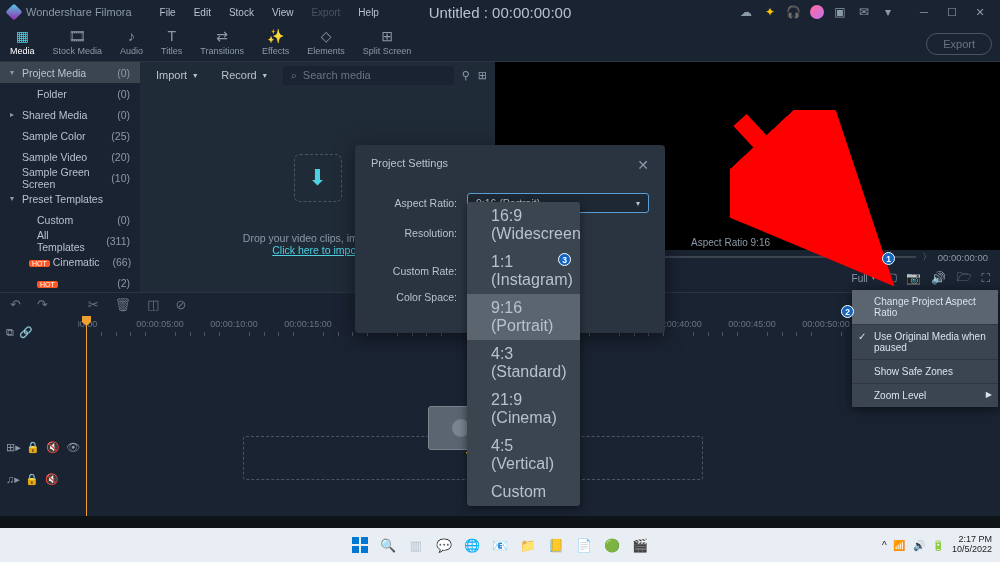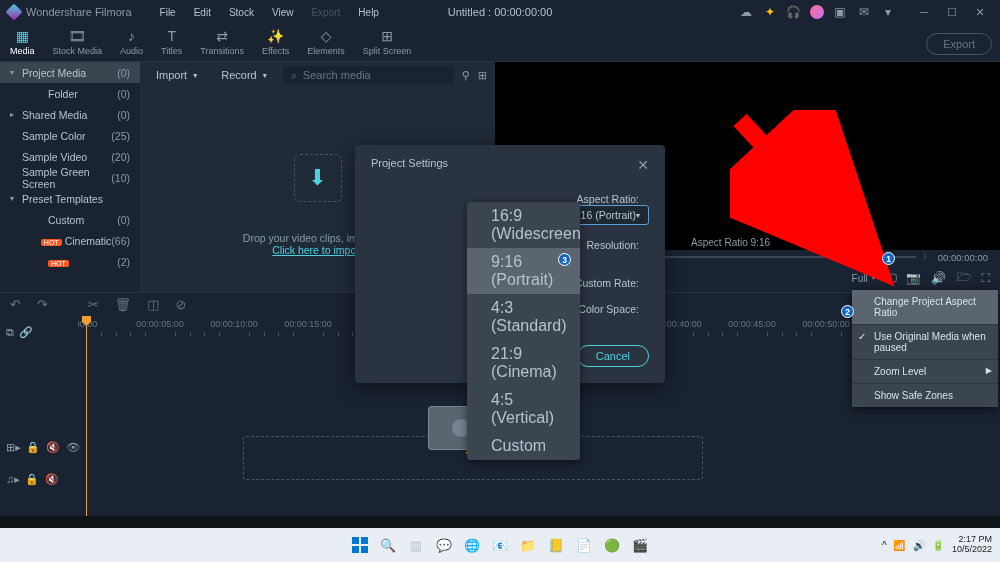--- a/index.html
+++ b/index.html
@@ -5,21 +5,21 @@
 * { margin: 0; padding: 0; box-sizing: border-box; font-family: "Segoe UI", Arial, sans-serif; }
 body { width: 1000px; height: 562px; background: #0f1419; color: #b8c2cc; overflow: hidden; position: relative; font-size: 11px; }
 
 
 .titlebar { height: 24px; background: #1a2332; display: flex; align-items: center; padding: 0 8px; position: relative; }
 .titlebar-logo { display: flex; align-items: center; gap: 6px; color: #8a9aa8; font-size: 11px; }
 .logo-diamond { width: 12px; height: 12px; background: linear-gradient(135deg, #4dd0e1, #9c27b0); border-radius: 2px; transform: rotate(45deg); }
 .menus { display: flex; gap: 2px; margin-left: 20px; }
 .menu-item { padding: 2px 8px; color: #b8c2cc; font-size: 10px; cursor: pointer; }
 .menu-item.disabled { color: #4a5560; }
-.titlebar-center { position: absolute; left: 50%; transform: translateX(-50%); color: #b8c2cc; font-size: 11px; }
+.titlebar-center { position: absolute; left: 50%; transform: translateX(-50%); color: #b8c2cc; font-size: 15px; }
 .titlebar-right { margin-left: auto; display: flex; gap: 8px; align-items: center; }
 .tb-icon { width: 16px; height: 16px; display: flex; align-items: center; justify-content: center; color: #8a9aa8; font-size: 12px; }
 .avatar { width: 14px; height: 14px; border-radius: 50%; background: linear-gradient(135deg, #ff6b9d, #c471ed); }
 .win-controls { display: flex; gap: 4px; margin-left: 8px; }
 .win-btn { width: 24px; height: 20px; display: flex; align-items: center; justify-content: center; color: #8a9aa8; }
 .bulb { color: #ffc107; }
 
 
 .toolbar { height: 38px; background: #1a2332; display: flex; align-items: flex-start; padding: 2px 8px 0; gap: 14px; border-bottom: 1px solid #2a3440; }
 .tool-tab { display: flex; flex-direction: column; align-items: center; gap: 2px; color: #8a9aa8; font-size: 9px; padding: 2px 2px; cursor: pointer; }
@@ -31,21 +31,21 @@
 
 .main { display: flex; height: 230px; }
 
 
 .sidebar { width: 140px; background: #1a2332; overflow-y: auto; }
 .sidebar-item { display: flex; align-items: center; padding: 4px 10px; font-size: 10.5px; color: #b8c2cc; justify-content: space-between; height: 21px; }
 .sidebar-item.active { background: #3a4550; }
 .sidebar-item .chev { width: 8px; color: #8a9aa8; font-size: 8px; margin-right: 4px; }
 .sidebar-item .label { flex: 1; }
 .sidebar-item .count { color: #8a9aa8; }
-.sidebar-item.indent { padding-left: 36px; }
+.sidebar-item.indent { padding-left: 12px; gap: 13px; }
 .hot-tag { background: #ff5722; color: #fff; font-size: 7px; padding: 0 3px; border-radius: 2px; margin-right: 3px; }
 
 
 .content { flex: 0 0 355px; background: #202b38; display: flex; flex-direction: column; position: relative; }
 .content-bar { height: 26px; display: flex; align-items: center; gap: 8px; padding: 0 8px; }
 .dropdown-btn { display: flex; align-items: center; gap: 6px; color: #b8c2cc; font-size: 11px; padding: 3px 8px; }
 .search-box { flex: 1; display: flex; align-items: center; gap: 6px; background: #1a2332; border-radius: 3px; padding: 3px 8px; color: #6a7580; }
 .content-icons { display: flex; gap: 8px; color: #8a9aa8; }
 .content-body { flex: 1; display: flex; flex-direction: column; align-items: center; justify-content: center; color: #8a9aa8; font-size: 10.5px; padding-top: 30px; }
 .import-icon { width: 48px; height: 48px; border: 1.5px dashed #4a5560; border-radius: 6px; display: flex; align-items: center; justify-content: center; margin-bottom: 30px; }
@@ -78,21 +78,21 @@
 .dropzone { position: absolute; top: 100px; left: 165px; width: 460px; height: 44px; border: 1px dashed #4a5560; border-radius: 3px; }
 .droptext { position: absolute; top: 150px; left: 0; right: 0; text-align: center; color: #8a9aa8; font-size: 10.5px; }
 .dragged-clip { position: absolute; top: 70px; left: 350px; width: 65px; height: 44px; background: #5a6570; border-radius: 3px; display: flex; align-items: center; justify-content: center; border: 1px solid #7a8590; }
 .dragged-clip::after { content: ''; width: 18px; height: 18px; border-radius: 50%; background: #788590; }
 .cursor-drag { position: absolute; top: 108px; left: 386px; font-size: 13px; color: #fff; z-index: 10; }
 
 
 .modal { position: absolute; left: 355px; top: 145px; width: 310px; background: #2a3440; border-radius: 4px; box-shadow: 0 4px 20px rgba(0,0,0,0.5); padding: 12px 16px 16px; z-index: 50; }
 .modal-title { font-size: 11px; color: #b8c2cc; margin-bottom: 20px; display: flex; justify-content: space-between; }
 .modal-close { color: #8a9aa8; cursor: pointer; font-size: 14px; }
-.modal-row { display: flex; align-items: flex-end; margin-bottom: 14px; font-size: 10.5px; flex-direction: column; }
+.modal-row { display: flex; align-items: center; margin-bottom: 14px; font-size: 10.5px; }
 .modal-label { width: 96px; text-align: right; color: #b8c2cc; padding-right: 10px; }
 .modal-select { flex: 1; background: #1e2833; border: 1px solid #4a5560; border-radius: 3px; padding: 3px 8px; color: #b8c2cc; display: flex; justify-content: space-between; align-items: center; height: 20px; }
 .modal-select.hl { border-color: #5a9fd4; }
 .ar-extra { position: absolute; right: -105px; top: 92px; font-size: 10px; color: #8a9aa8; }
 .modal-footer { display: flex; justify-content: flex-end; gap: 10px; margin-top: 30px; }
 .btn-cancel { border: 1px solid #4dd0e1; border-radius: 12px; padding: 4px 18px; color: #4dd0e1; font-size: 11px; background: transparent; }
 
 
 .dd-list { position: absolute; left: 467px; top: 202px; width: 113px; background: #3a4550; border-radius: 3px; box-shadow: 0 2px 10px rgba(0,0,0,0.5); z-index: 60; overflow: hidden; }
 .dd-item { padding: 5px 24px; font-size: 16px; color: #b8c2cc; position: relative; }
@@ -218,20 +218,25 @@
         <span class="count">(10)</span>
       </div>
       <div class="sidebar-item">
         <span class="chev">▾</span>
         <span class="label">Preset Templates</span>
       </div>
       <div class="sidebar-item indent">
         <span class="chev"></span>
         <span class="label">Custom</span>
         <span class="count">(0)</span>
+      </div>
+      <div class="sidebar-item indent">
+        <span class="chev"></span>
+        <span class="label">All Templates</span>
+        <span class="count">(311)</span>
       </div>
       <div class="sidebar-item indent">
         <span class="chev"></span>
         <span class="label"><span class="hot-tag">HOT</span>Cinematic</span>
         <span class="count">(66)</span>
       </div>
       <div class="sidebar-item indent">
         <span class="chev"></span>
         <span class="label"><span class="hot-tag">HOT</span></span>
         <span class="count">(2)</span>
@@ -416,39 +421,37 @@
   <div style="height:12px"></div>
   <div class="modal-row">
       <div class="modal-label">Custom Rate:</div>
       <div style="flex:1"></div>
     </div>
   <div class="modal-row">
       <div class="modal-label">Color Space:</div>
       <div style="flex:1"></div>
     </div>
   <div class="ar-extra">Aspect Ratio  9:16</div>
-  <div class="modal-footer">
-    <button class="btn-cancel">Cancel</button>
-  </div>
 </div>
 
 <div class="dd-list" id="ddlist">
     <div class="dd-item">16:9 (Widescreen)</div>
+    <div class="dd-item">1:1 (Instagram)</div>
     <div class="dd-item sel">9:16 (Portrait)</div>
     <div class="dd-item">4:3 (Standard)</div>
     <div class="dd-item">21:9 (Cinema)</div>
     <div class="dd-item">4:5 (Vertical)</div>
     <div class="dd-item">Custom</div>
   </div>
 
 <div class="ctx-menu" id="ctxmenu">
     <div class="ctx-item sel">Change Project Aspect Ratio</div>
     <div class="ctx-item"><span class="chk">✓</span>Use Original Media when paused</div>
+    <div class="ctx-item">Show Safe Zones</div>
     <div class="ctx-item">Zoom Level<span class="arrow">▶</span></div>
-    <div class="ctx-item">Show Safe Zones</div>
   </div>
 
 <div class="badge" style="left:882px; top:252px;">1</div>
 <div class="badge" style="left:841px; top:305px;">2</div>
 <div class="badge" style="left:558px; top:253px;">3</div>
 
 <svg class="red-arrow" style="left:730px; top:110px;" width="180" height="180">
   <defs>
       <marker id="ah" markerWidth="11" markerHeight="10" refX="9" refY="5" orient="auto">
         <polygon points="0 0, 11 5, 0 10" fill="#ff0000"></polygon>

